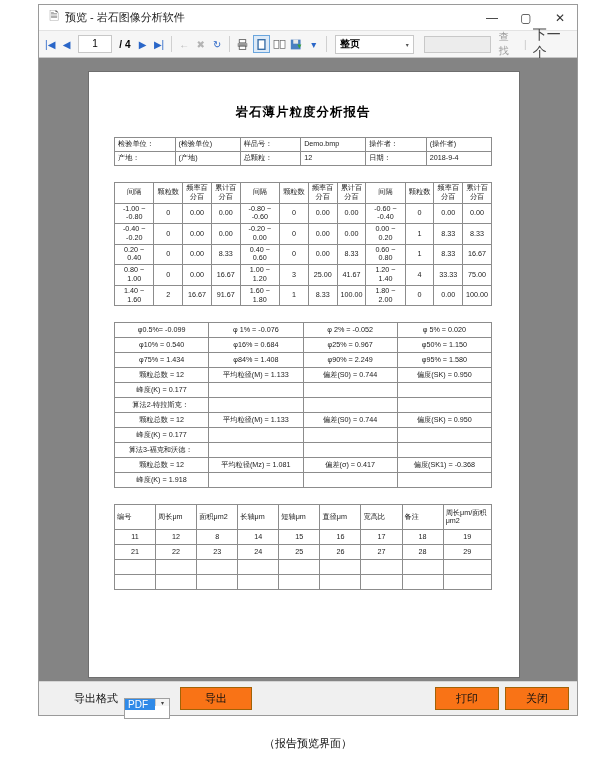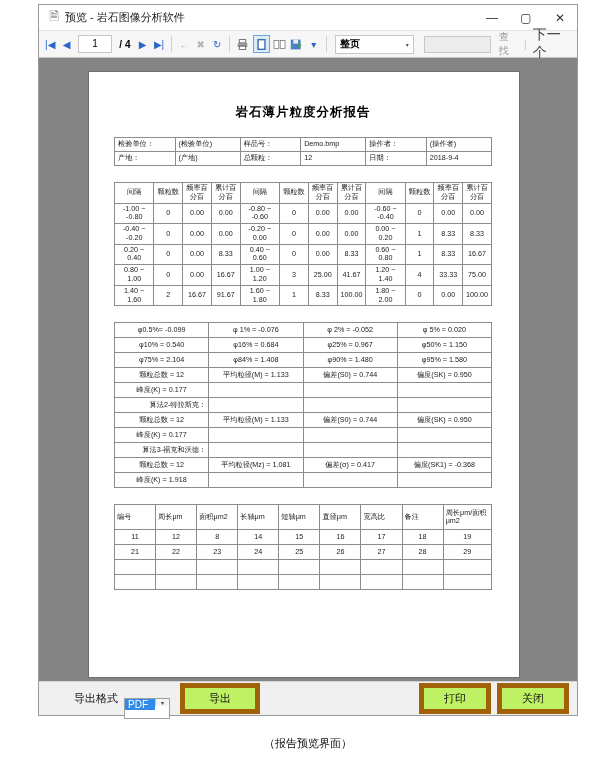--- a/index.html
+++ b/index.html
@@ -71,38 +71,38 @@
   table{border-collapse:collapse;width:100%;table-layout:fixed;margin-top:16px;}
   td,th{
     border:1px solid #8c8c8c;font-size:7.2px;font-weight:normal;
     padding:1px 2px;color:#1a1a1a;line-height:1.22;
     overflow:hidden;
   }
   .t-info td{height:11px;text-align:left;padding-left:3px;}
   .t-grid th{text-align:center;height:17px;vertical-align:middle;}
   .t-grid td{text-align:center;height:17px;vertical-align:middle;}
   .t-stat td{text-align:center;height:12px;border-radius:6px;}
-  .t-stat td.lft{text-align:right;padding-left:0;}
+  .t-stat td.lft{text-align:center;padding-left:0;}
   .t-part th{text-align:left;height:22px;vertical-align:middle;}
   .t-part td{text-align:center;height:12px;}
   
   .bottombar{
     height:33px;background:#f0f0f0;border-top:1px solid #d5d5d5;
     display:flex;align-items:center;padding:0 8px;gap:6px;flex:0 0 auto;
   }
   .bb-label{font-size:11px;color:#111;margin-left:27px;}
   .fmt-combo{
     width:44px;height:19px;border:1px solid #a0a0a0;background:#fff;
     display:flex;align-items:flex-start;font-size:10px;margin-top:19px;
   }
   .fmt-val{flex:1;background:#2f8ae8;color:#fff;display:flex;align-items:center;padding-left:3px;}
   .fmt-arrow{width:13px;border-left:1px solid #c8c8c8;display:flex;align-items:center;
              justify-content:center;font-size:6px;color:#444;background:#f4f4f4;}
   .btn{
-    height:21px;min-width:62px;border:5px solid #a16207;background:#bef264;
+    height:21px;min-width:62px;border:1px solid #a16207;background:#f97316;
     font-size:11px;display:flex;align-items:center;justify-content:center;color:#111;
   }
   .btn.export{min-width:70px;margin-left:4px;}
   .btn.print{min-width:62px;}
   .btn.close-b{min-width:62px;margin-left:6px;}
   .bb-right{margin-left:auto;display:flex;padding-left:25px;}
   
   .caption{
     position:absolute;left:0;top:736px;width:616px;text-align:center;
     font-size:11px;color:#111;
@@ -298,23 +298,23 @@
                 <td style="width: 25%;">φ 2% = -0.052</td>
                 <td style="width: 25%;">φ 5% = 0.020</td>
               </tr>
               <tr>
                 <td style="width: 25%;">φ10% = 0.540</td>
                 <td style="width: 25%;">φ16% = 0.684</td>
                 <td style="width: 25%;">φ25% = 0.967</td>
                 <td style="width: 25%;">φ50% = 1.150</td>
               </tr>
               <tr>
-                <td style="width: 25%;">φ75% = 2.104</td>
+                <td style="width: 25%;">φ75% = 1.434</td>
                 <td style="width: 25%;">φ84% = 1.408</td>
-                <td style="width: 25%;">φ90% = 1.480</td>
+                <td style="width: 25%;">φ90% = 2.249</td>
                 <td style="width: 25%;">φ95% = 1.580</td>
               </tr>
               <tr>
                 <td style="width: 25%;">颗粒总数 = 12</td>
                 <td style="width: 25%;">平均粒径(M) = 1.133</td>
                 <td style="width: 25%;">偏差(S0) = 0.744</td>
                 <td style="width: 25%;">偏度(SK) = 0.950</td>
               </tr>
               <tr>
                 <td style="width: 25%;">峰度(K) = 0.177</td>

